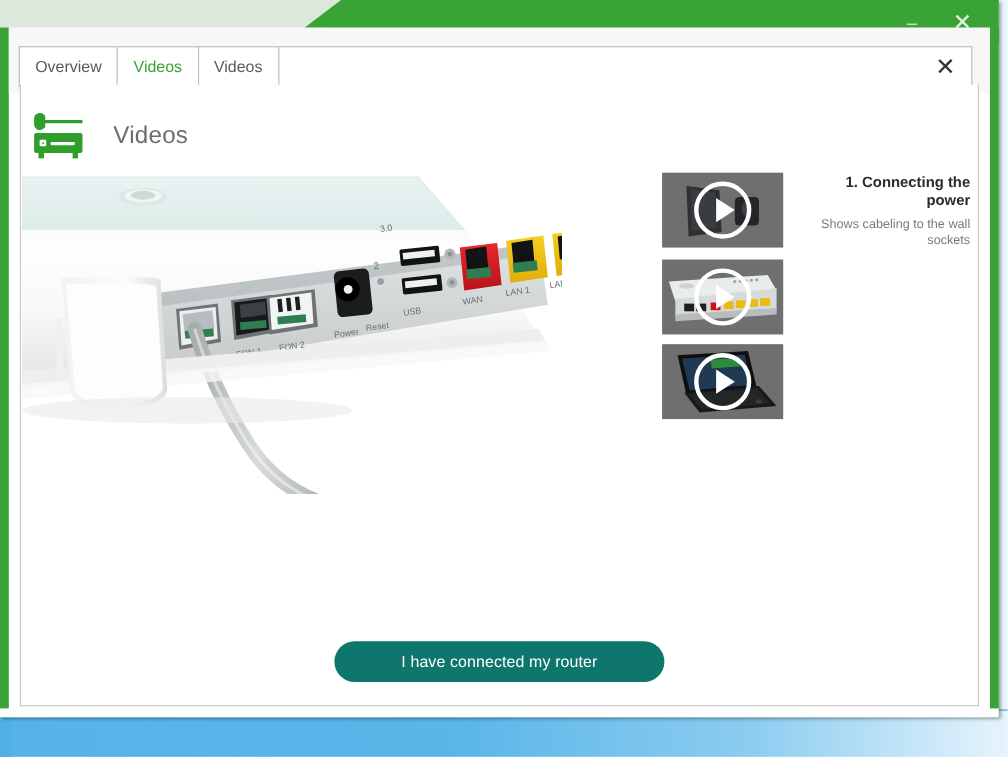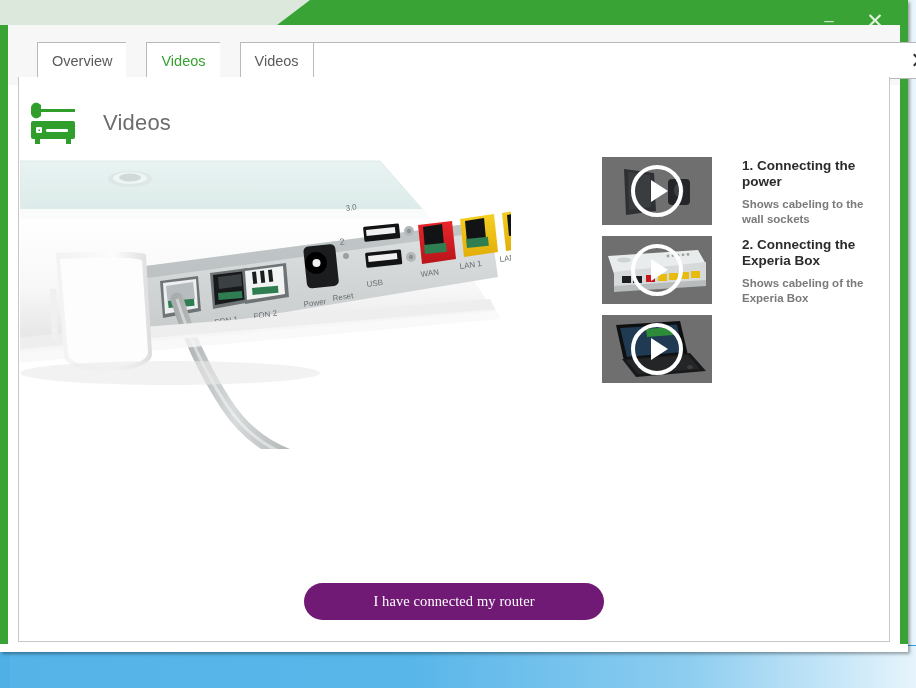--- a/index.html
+++ b/index.html
@@ -77,21 +77,20 @@
   }
   .tab{
     height:37px;min-width:60px;padding:0 14px;
     display:flex;align-items:center;justify-content:center;
     background:#ffffff;
     border:1px solid #b9b9b9;
     border-right:none;
     font-size:14.5px;color:#5a5a5a;
     box-sizing:border-box;
     cursor:default;
-    margin-left:20px;
   }
   .tab.active{color:#35a32f;border-bottom:1px solid #ffffff;}
   .tab-filler{
     height:37px;flex:1;width:631px;
     border:1px solid #b9b9b9;border-left:1px solid #b9b9b9;
     background:#ffffff;box-sizing:border-box;
     position:relative;
   }
   .content-close{
     position:absolute;right:14px;top:50%;transform:translateY(-50%);
@@ -120,21 +119,21 @@
 
   
   .hero{
     position:absolute;left:1px;top:82px;width:491px;height:290px;
     overflow:hidden;background:#ffffff;
   }
   .hero svg{display:block;}
 
   
   .video-list{
-    position:absolute;left:583px;top:80px;width:280px;
+    position:absolute;left:583px;top:80px;width:280px;text-align:right;
   }
   .video-row{
     display:flex;margin-bottom:9px;cursor:default;
   }
   .thumb{
     position:relative;width:110px;height:68px;flex:0 0 110px;
     background:#6d6d6d;overflow:hidden;
   }
   .thumb svg{display:block;}
   .play-badge{
@@ -148,31 +147,31 @@
     width:0;height:0;margin-left:5px;
     border-left:17px solid #ffffff;
     border-top:11px solid transparent;
     border-bottom:11px solid transparent;
   }
   .video-meta{margin-left:30px;width:140px;padding-top:1px;}
   .video-title{
     font-size:13.5px;color:#2b2b2b;font-weight:bold;line-height:1.22;
   }
   .video-desc{
-    font-size:11.5px;color:#7a7a7a;line-height:1.3;margin-top:6px;font-weight:bold;
+    font-size:11.5px;color:#7a7a7a;line-height:1.3;margin-top:6px;
   }
 
   
   .cta-wrap{
     position:absolute;left:0;right:0;top:506px;display:flex;justify-content:center;
   }
   .cta{
     width:300px;height:37px;border-radius:19px;border:none;
-    background:#701a75;color:#ffffff;font-size:14.5px;
-    font-family:Liberation Serif, serif;
+    background:#0f766e;color:#ffffff;font-size:14.5px;
+    font-family:Liberation Sans, sans-serif;
     cursor:default;letter-spacing:0.1px;
   }
 </style>
 </head>
 <body>
 
 <div class="desktop"></div>
 <div class="taskbar"></div>
 <div class="taskbar-left"></div>
 
@@ -399,24 +398,20 @@
               <circle cx="76" cy="19.2" r="1.4"></circle>
                 <circle cx="81" cy="18.8" r="1.4"></circle>
               <circle cx="86" cy="18.4" r="1.4"></circle>
             </g>
             <ellipse cx="22" cy="24" rx="7" ry="2.5" fill="#cdd2d3"></ellipse>
           </svg>
           <div class="play-badge">
             <div class="play-tri"></div>
           </div>
         </div>
-        <div class="video-meta">
-          <div class="video-title">2. Connecting the Experia Box</div>
-          <div class="video-desc">Shows cabeling of the Experia Box</div>
-        </div>
       </div>
 
       <div class="video-row">
         <div class="thumb">
           <svg width="110" height="68" viewBox="0 0 110 68" xmlns="http://www.w3.org/2000/svg">
             <rect width="110" height="68" fill="#6f6f6f"></rect>
             <path d="M14 10 L78 6 L86 40 L22 46 Z" fill="#0e0f10"></path>
             <path d="M18 13 L75 9.5 L81 37 L25 42 Z" fill="#1f3a52"></path>
             <path d="M44 14 L70 12 L71 20 L45 22 Z" fill="#2e8b3a"></path>
             <path d="M20 44 L88 38 L104 56 L34 62 Z" fill="#18191a"></path>

